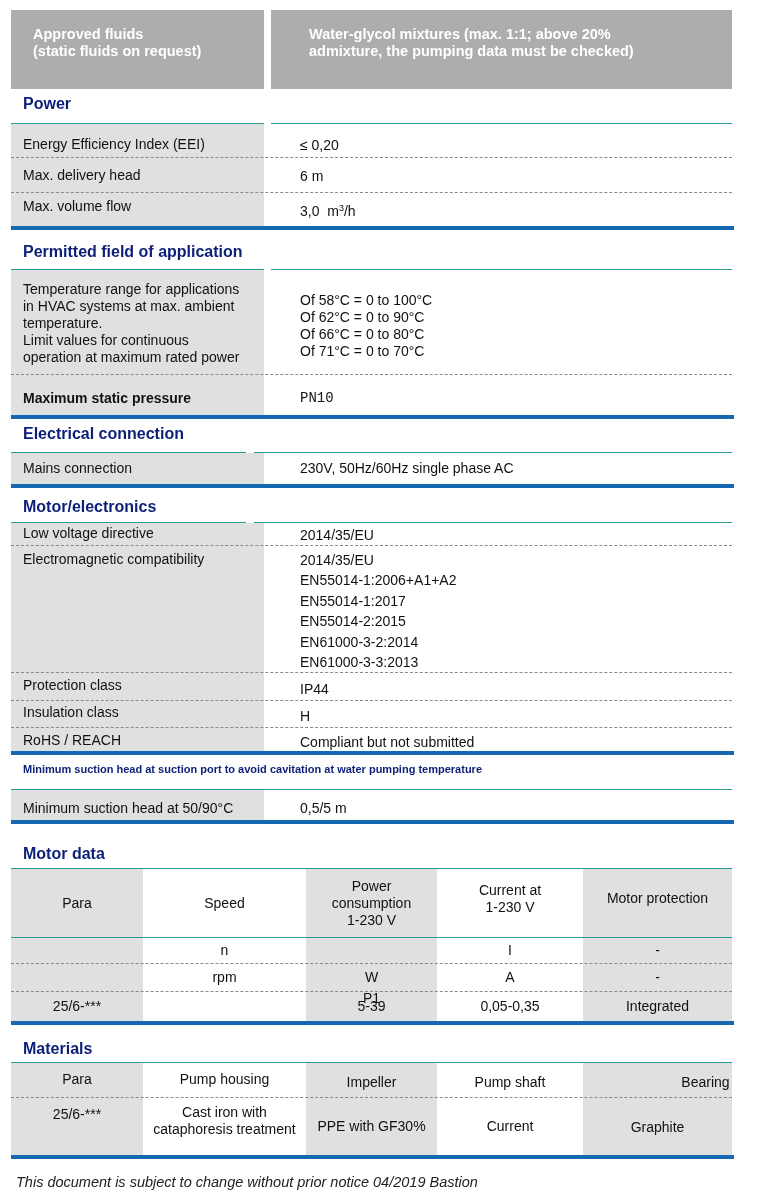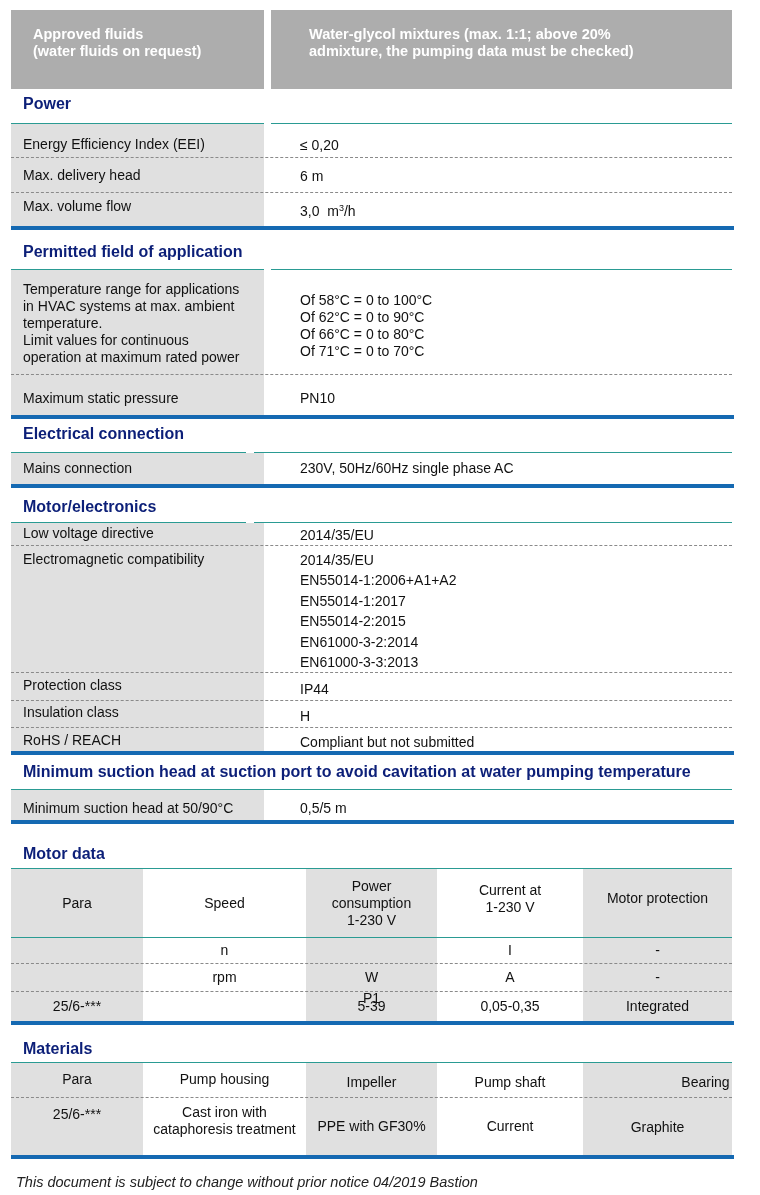--- a/index.html
+++ b/index.html
@@ -16,21 +16,21 @@
   .ctr { text-align:center; display:flex; align-items:center; justify-content:center; font-size:14px; line-height:17px; }
   .foot { font-style:italic; font-size:14.5px; color:#222; }
   sup { font-size:9px; vertical-align:5px; }
 </style>
 </head>
 <body>
 
 <div class="abs hdr" style="left:11px;top:10px;width:253px;height:79px;">
   <div style="padding:16px 0 0 22px;">
     <div>Approved fluids</div>
-    <div>(water fluids on request)</div>
+    <div>(static fluids on request)</div>
   </div>
 </div>
 <div class="abs hdr" style="left:271px;top:10px;width:461px;height:79px;">
   <div style="padding:16px 0 0 38px;">
     <div>Water-glycol mixtures (max. 1:1; above 20%</div>
     <div>admixture, the pumping data must be checked)</div>
   </div>
 </div>
 
 <div class="abs sec-title" style="left:23px;top:95px;">Power</div>
@@ -58,22 +58,22 @@
   <div>Limit values for continuous</div>
   <div>operation at maximum rated power</div>
 </div>
 <div class="abs val" style="left:300px;top:292px;">
   <div>Of 58°C = 0 to 100°C</div>
   <div>Of 62°C = 0 to 90°C</div>
   <div>Of 66°C = 0 to 80°C</div>
   <div>Of 71°C = 0 to 70°C</div>
 </div>
 <div class="abs dash" style="left:11px;top:374px;width:721px;"></div>
-<div class="abs lbl" style="left:23px;top:390px;">Maximum static pressure</div>
-<div class="abs val" style="left:300px;top:390px;">PN10</div>
+<div class="abs lbl" style="left:23px;top:390px;font-weight:bold;">Maximum static pressure</div>
+<div class="abs val" style="left:300px;top:390px;font-family:Liberation Mono, monospace;">PN10</div>
 <div class="abs blue" style="left:11px;top:415px;width:723px;"></div>
 
 <div class="abs sec-title" style="left:23px;top:425px;">Electrical connection</div>
 <div class="abs teal" style="left:11px;top:452px;width:235px;"></div>
 <div class="abs teal" style="left:254px;top:452px;width:478px;"></div>
 <div class="abs gray" style="left:11px;top:453px;width:253px;height:31px;"></div>
 <div class="abs lbl" style="left:23px;top:460px;">Mains connection</div>
 <div class="abs val" style="left:300px;top:460px;text-align:right;">230V, 50Hz/60Hz single phase AC</div>
 <div class="abs blue" style="left:11px;top:484px;width:723px;"></div>
 
@@ -97,21 +97,21 @@
 <div class="abs lbl" style="left:23px;top:677px;">Protection class</div>
 <div class="abs val" style="left:300px;top:681px;">IP44</div>
 <div class="abs dash" style="left:11px;top:700px;width:721px;"></div>
 <div class="abs lbl" style="left:23px;top:704px;">Insulation class</div>
 <div class="abs val" style="left:300px;top:708px;">H</div>
 <div class="abs dash" style="left:11px;top:727px;width:721px;"></div>
 <div class="abs lbl" style="left:23px;top:732px;">RoHS / REACH</div>
 <div class="abs val" style="left:300px;top:734px;">Compliant but not submitted</div>
 <div class="abs blue" style="left:11px;top:751px;width:723px;"></div>
 
-<div class="abs sec-title" style="left:23px;top:763px;font-size:16px;">Minimum suction head at suction port to avoid cavitation at water pumping temperature</div>
+<div class="abs sec-title" style="left:23px;top:763px;font-size:11px;">Minimum suction head at suction port to avoid cavitation at water pumping temperature</div>
 <div class="abs teal" style="left:11px;top:789px;width:721px;"></div>
 <div class="abs gray" style="left:11px;top:790px;width:253px;height:30px;"></div>
 <div class="abs lbl" style="left:23px;top:800px;">Minimum suction head at 50/90°C</div>
 <div class="abs val" style="left:300px;top:800px;">0,5/5 m</div>
 <div class="abs blue" style="left:11px;top:820px;width:723px;"></div>
 
 <div class="abs sec-title" style="left:23px;top:845px;">Motor data</div>
 <div class="abs teal" style="left:11px;top:868px;width:721px;"></div>
 <div class="abs gray" style="left:11px;top:869px;width:132px;height:153px;"></div>
 <div class="abs gray" style="left:306px;top:869px;width:131px;height:153px;"></div>

